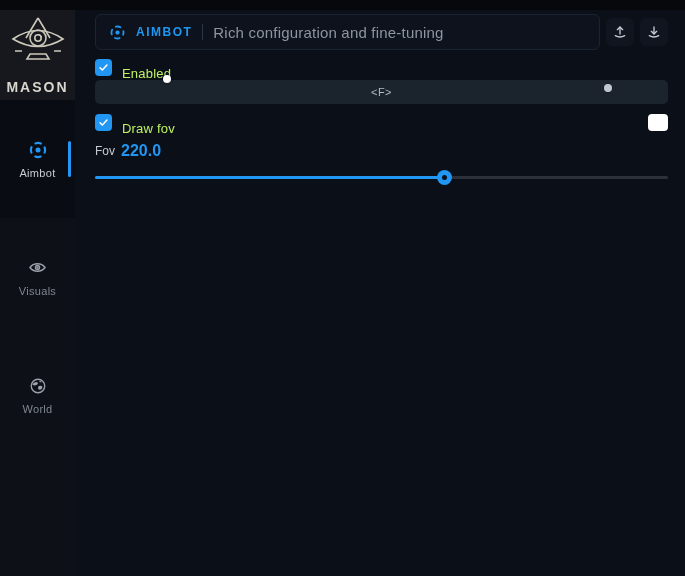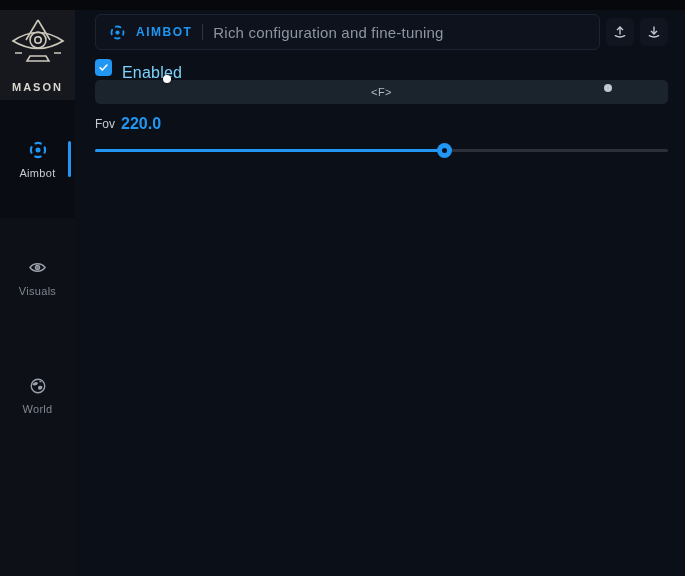--- a/index.html
+++ b/index.html
@@ -8,21 +8,21 @@
   .app { position:relative; width:685px; height:576px; background:#07080c; }
 
   
   .top-strip { position:absolute; top:0; left:0; width:685px; height:10px; background:#07080c; }
 
   
   .sidebar { position:absolute; left:0; top:10px; bottom:0; width:75px; background:#0d1017; }
   .logo-section { height:90px; background:#16181e; display:flex; flex-direction:column;
                   align-items:center; justify-content:center; }
   .logo-section svg { display:block; }
-  .brand { margin-top:17px; font-size:11px; font-weight:bold; letter-spacing:2px; color:#d9d6cd; }
+  .brand { margin-top:17px; font-size:14px; font-weight:bold; letter-spacing:2px; color:#d9d6cd; }
 
   .nav-item { position:relative; height:118px; display:flex; flex-direction:column;
               align-items:center; justify-content:center; gap:7px; cursor:pointer; }
   .nav-item .nav-label { font-size:11px; color:#7f8791; letter-spacing:0.3px; }
   .nav-item.active { background:#090c12; }
   .nav-item.active .nav-label { color:#c9cdd4; }
   .nav-item.active::after { content:""; position:absolute; right:4px; top:50%;
               transform:translateY(-50%); width:3px; height:36px; border-radius:2px;
               background:#2196f3; }
   .nav-icon { width:20px; height:20px; display:flex; align-items:center; justify-content:center; }
@@ -36,21 +36,21 @@
                 border-radius:6px; display:flex; align-items:center; gap:10px; padding:0 13px; }
   .header-title { font-size:12px; font-weight:bold; letter-spacing:1.5px; color:#1f97f0; }
   .header-sep { width:1px; height:16px; background:#2b3545; }
   .header-sub { font-size:15px; color:#8d95a1; letter-spacing:0.2px; }
   .icon-btn { width:28px; height:28px; border:none; border-radius:6px; background:#10151f;
               display:flex; align-items:center; justify-content:center; cursor:pointer; }
 
   .check-row { display:flex; align-items:center; margin-top:8px; height:18px; }
   .checkbox { width:17px; height:17px; border-radius:4px; background:#2196f3;
               display:flex; align-items:center; justify-content:center; cursor:pointer; }
-  .check-label { margin-left:10px; font-size:16px; color:#7dd3fc; letter-spacing:0.2px;margin-top:12px; }
+  .check-label { margin-left:10px; font-size:13px; color:#bef264; letter-spacing:0.2px;margin-top:12px; }
 
   .field-label { margin-top:11px; font-size:12px; color:#9ba3ad; }
 
   .bind-input { position:relative; margin-top:4px; height:24px; background:#1b242c;
                 border-radius:5px; display:flex; align-items:center; justify-content:center;
                 cursor:pointer; }
   .bind-value { font-size:11px; color:#b4bcc2; letter-spacing:0.5px; }
   .bind-dot { position:absolute; right:56px; top:4px; width:8px; height:8px;
               border-radius:50%; background:#c3c7cd; }
 
@@ -174,20 +174,29 @@
       </span>
       <span class="check-label">Enabled</span>
     </div>
 
 
     <div class="bind-input">
       <span class="bind-value">&lt;F&gt;</span>
       <span class="bind-dot"></span>
     </div>
 
+    <div class="check-row drawfov-row">
+      <span class="checkbox">
+        <svg width="11" height="11" viewBox="0 0 24 24" fill="none" stroke="#ffffff" stroke-width="3.4" stroke-linecap="round" stroke-linejoin="round">
+          <path d="M4.5 12.5 L9.5 17.5 L19.5 6.5"></path>
+        </svg>
+      </span>
+      <span class="check-label">Draw fov</span>
+      <span class="swatch"></span>
+    </div>
 
     <div class="fov-row">
       <span class="fov-label">Fov</span>
       <span class="fov-value">220.0</span>
     </div>
 
     <div class="slider">
       <span class="slider-track"></span>
       <span class="slider-fill" style="width:61%"></span>
       <span class="slider-handle" style="left:calc(61% - 8px)"></span>

